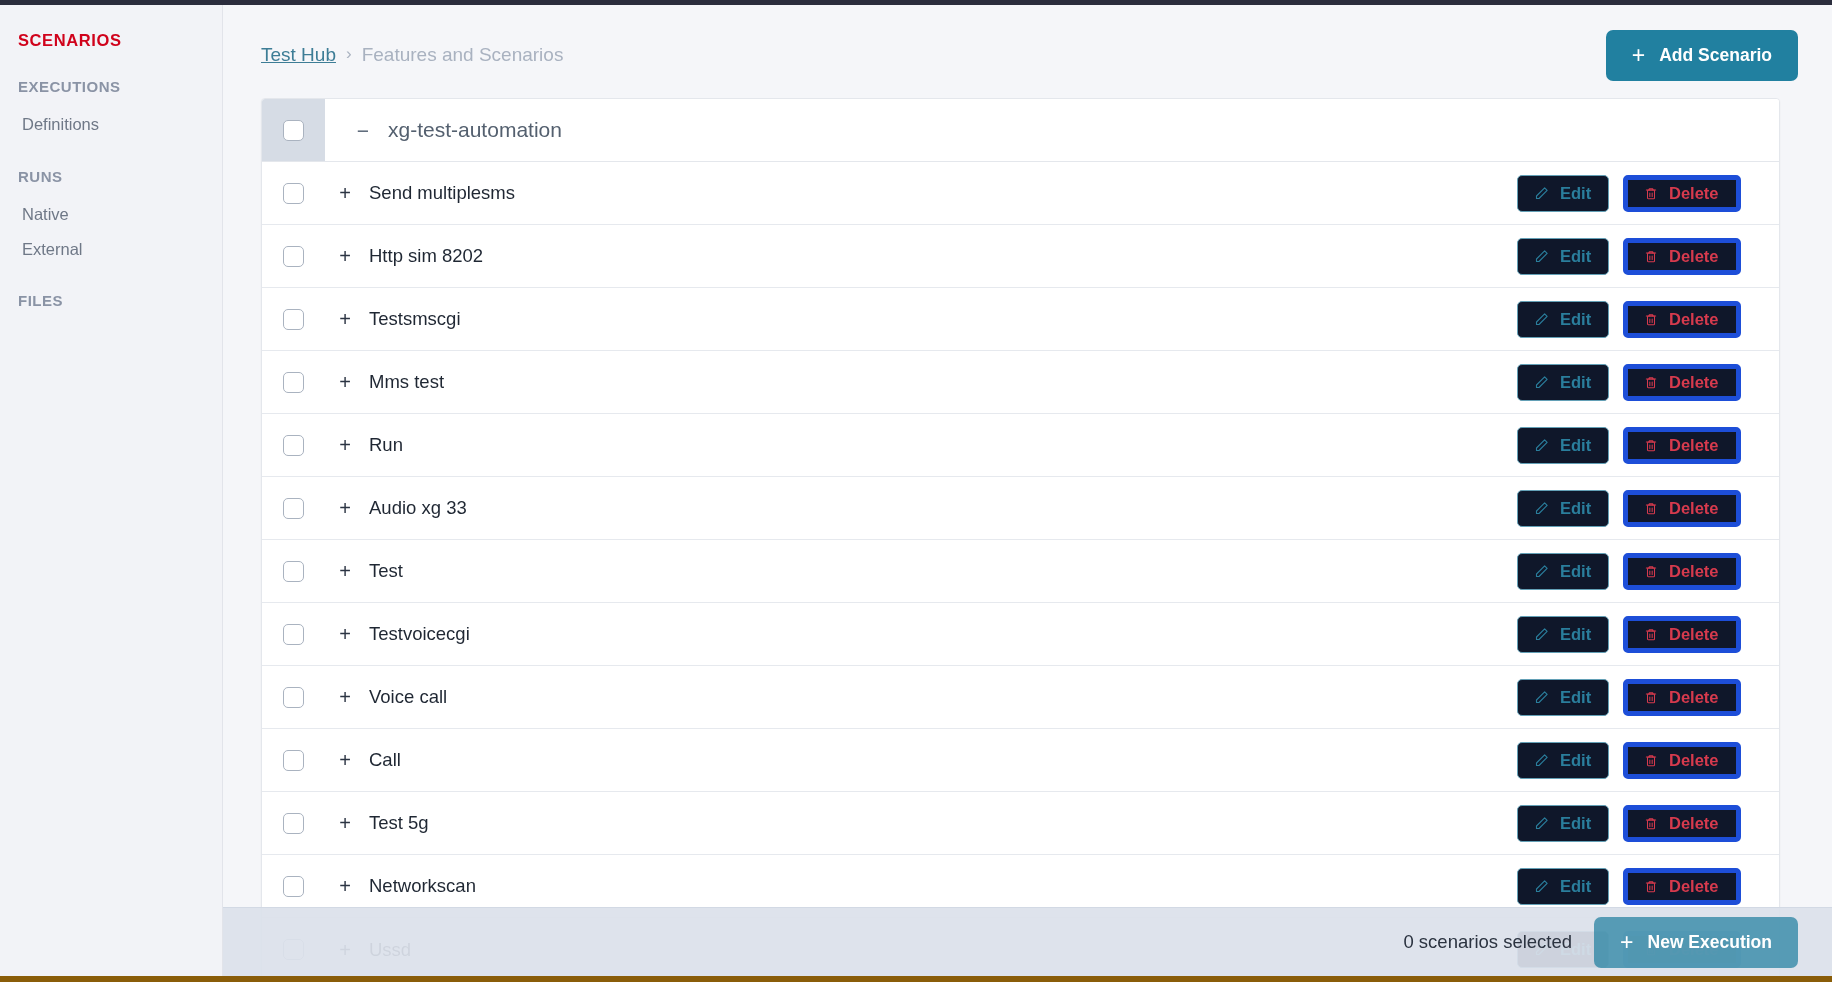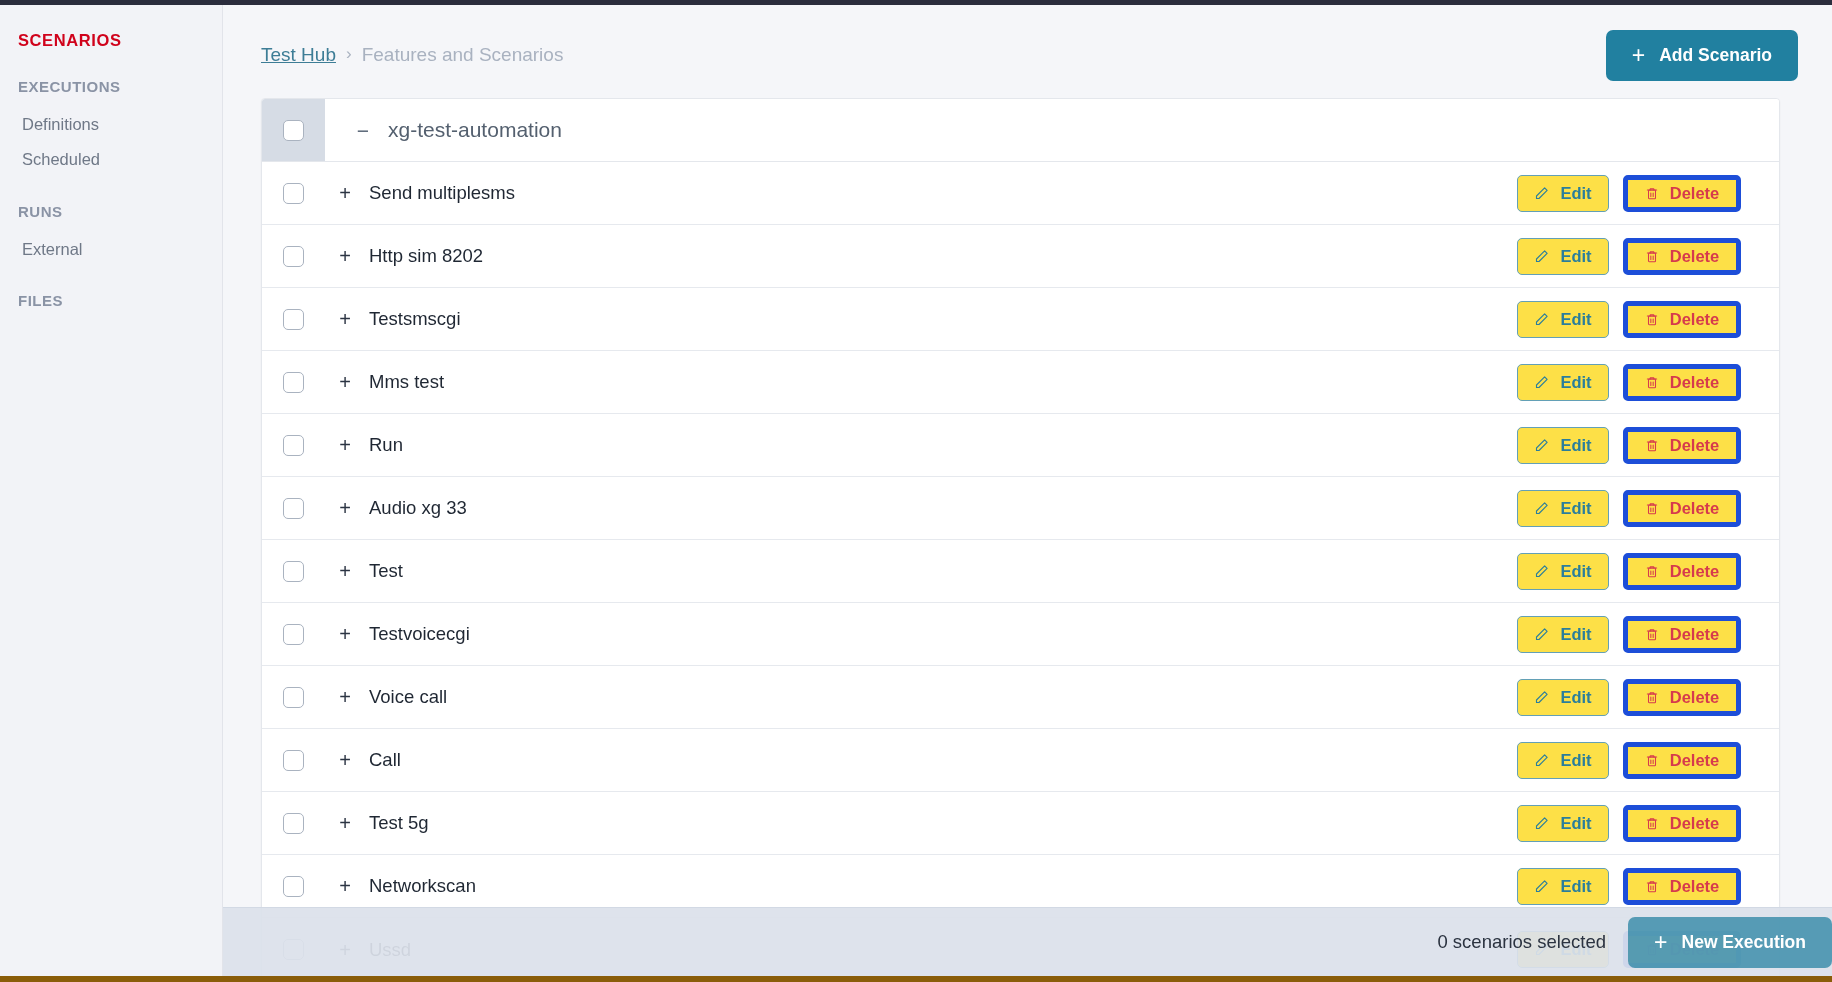--- a/index.html
+++ b/index.html
@@ -197,27 +197,26 @@
 
   .row-actions {
     display: flex;
     align-items: center;
     gap: 14px;
     flex: none;
   }
   .btn-outline {
     display: flex;
     align-items: center;
-    justify-content: center;
     gap: 11px;
     min-width: 92px;
     height: 37px;
     padding: 0 16px;
     border-radius: 5px;
-    background: #fde047;
+    background: #0f172a;
     font-size: 16.5px;
     font-weight: bold;
     font-family: "Liberation Sans", sans-serif;
     cursor: pointer;
   }
   .btn-edit  { border: 1px solid #63a0b6; color: #2a7e9c; }
   .btn-delete{ border: 5px solid #1d4ed8; color: #d63a4d; min-width: 118px; }
 
   .chk {
     width: 21px; height: 21px;
@@ -235,20 +234,21 @@
     position: absolute;
     left: 223px;
     bottom: 6px;
     width: 1609px;
     height: 69px;
     background: rgba(219,225,235,0.93);
     display: flex;
     align-items: center;
     justify-content: flex-end;
     gap: 22px;
+    padding-right: 34px;
     border-top: 1px solid #d2d9e4;
   }
   .sel-count {
     font-size: 18.5px;
     color: #2b3340;
   }
   .btn-exec {
     display: flex;
     align-items: center;
     gap: 14px;
@@ -270,25 +270,25 @@
 <div id="app">
 
   <div class="top-strip"></div>
 
   <div class="sidebar">
     <div class="brand">SCENARIOS</div>
 
     <div class="nav-group">
       <div class="nav-group-title">EXECUTIONS</div>
       <div class="nav-item">Definitions</div>
-      <div class="nav-item">Scheduled</div>
     </div>
 
     <div class="nav-group">
       <div class="nav-group-title">RUNS</div>
+      <div class="nav-item">Native</div>
       <div class="nav-item">External</div>
     </div>
 
     <div class="nav-group">
       <div class="nav-group-title">FILES</div>
     </div>
   </div>
 
   <div class="main">
 

